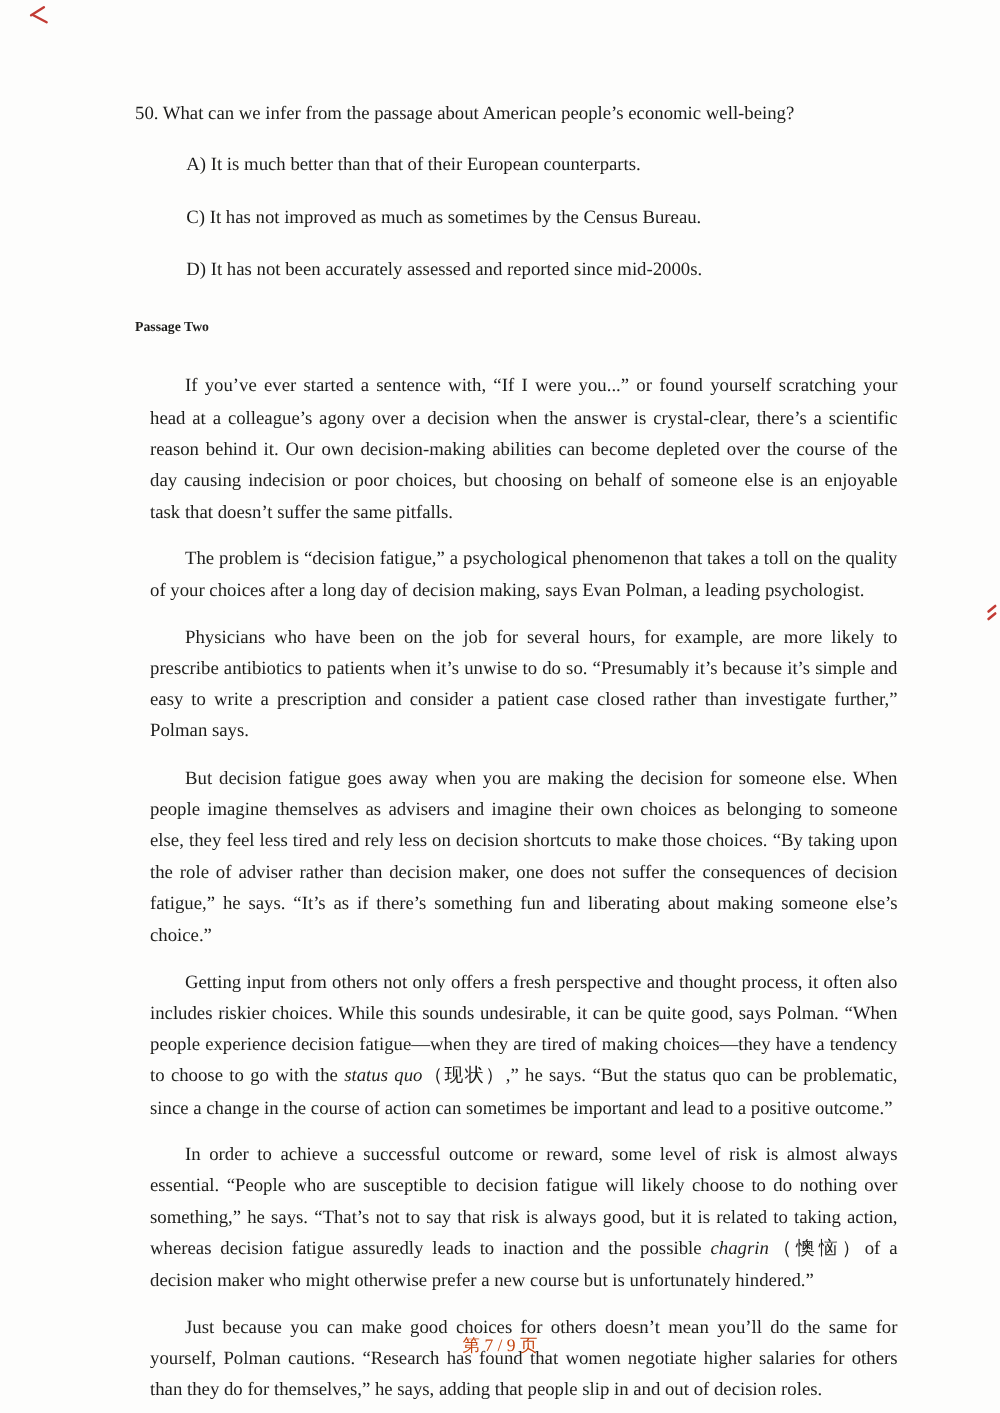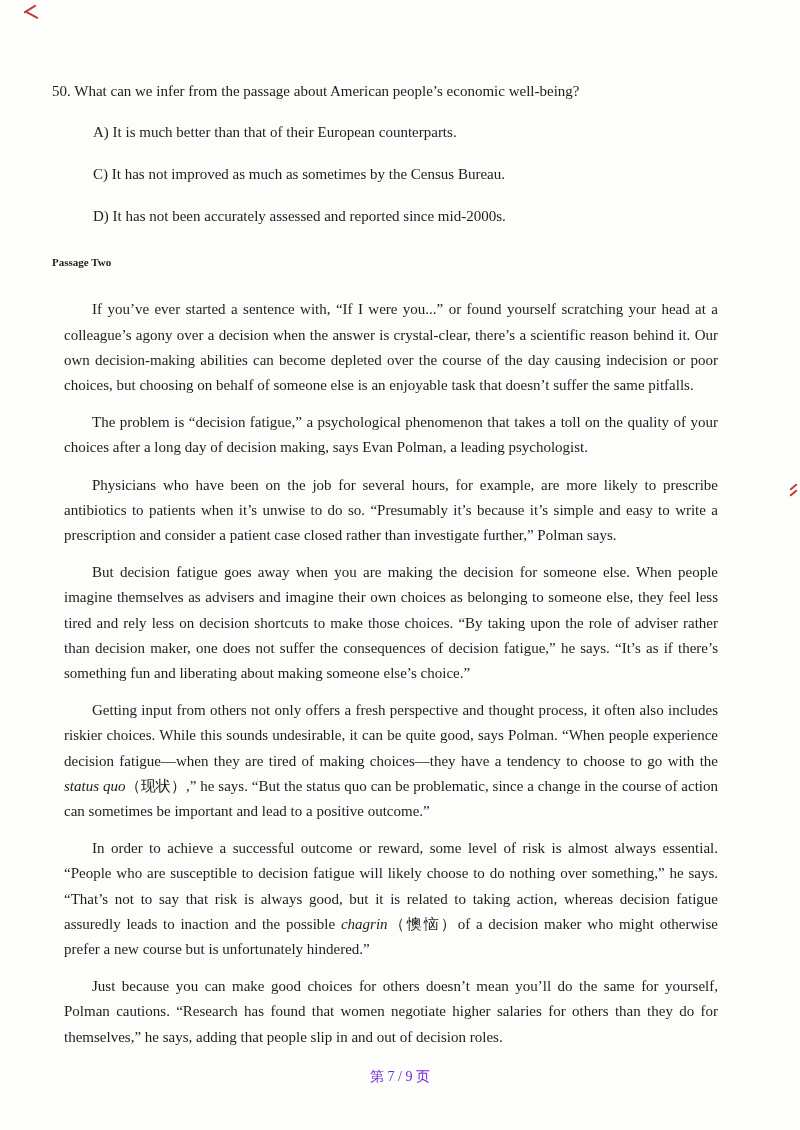--- a/index.html
+++ b/index.html
@@ -12,21 +12,21 @@
     background: #fdfdfc;
     font-family: "Liberation Serif", "DejaVu Serif", serif;
     color: #1d1d1b;
     overflow: hidden;
   }
   .page {
     position: relative;
     width: 800px;
     height: 1130px;
     box-sizing: border-box;
-    padding: 78px 70px 0 52px;
+    padding: 78px 70px 0 108px;
   }
 
   
   .artifact-tl {
     position: absolute;
     left: 23px;
     top: 5px;
     width: 18px;
     height: 14px;
   }
@@ -96,21 +96,21 @@
   .para em { font-style: italic; }
 
   
   .page-footer {
     position: absolute;
     left: 0;
     right: 0;
     top: 1068px;
     text-align: center;
     font-size: 14px;
-    color: #6d28d9;
+    color: #c2410c;
   }
 </style>
 </head>
 <body>
 
 <div class="page">
 
   <span class="artifact-tl"></span>
   <span class="artifact-r"></span>
 

